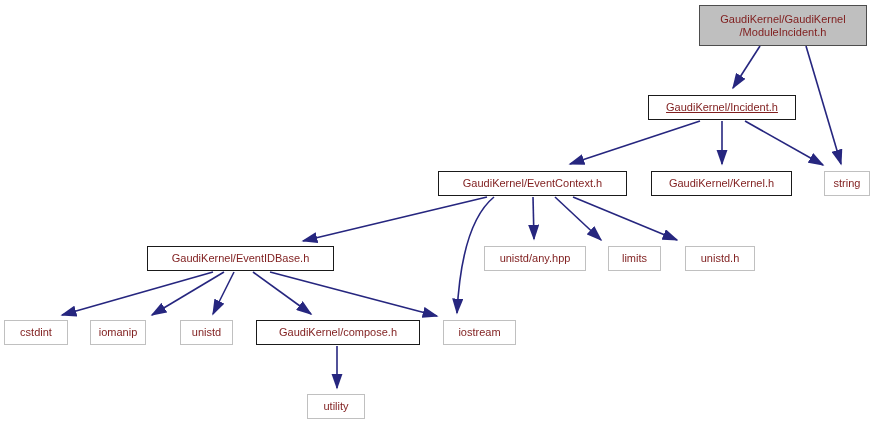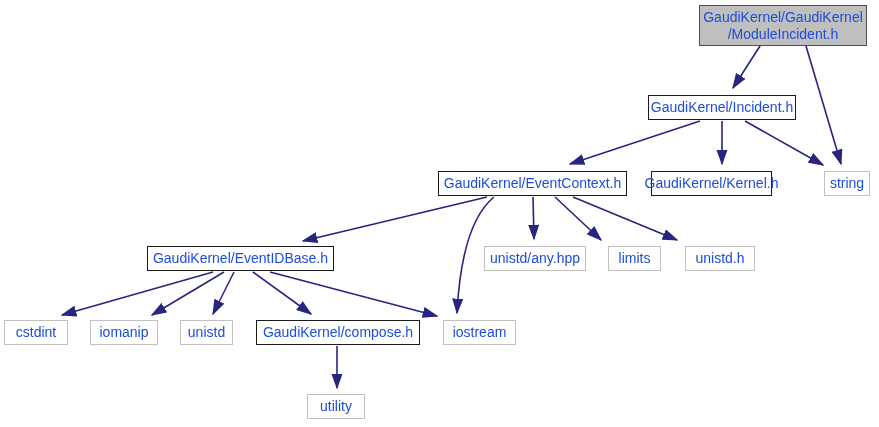--- a/index.html
+++ b/index.html
@@ -23,23 +23,23 @@
     height: 427px;
     pointer-events: none;
   }
   .node {
     position: absolute;
     box-sizing: border-box;
     display: flex;
     align-items: center;
     justify-content: center;
     text-align: center;
-    font-size: 14px;
+    font-size: 11px;
     line-height: 1.18;
-    color: #1d4ed8;
+    color: #7f1d1d;
     background: #ffffff;
     border: 1px solid #c0c0c0;
     white-space: pre-line;
     z-index: 2;
   }
   .node.project {
     border: 1.6px solid #1a1a1a;
   }
   .node.root {
     background: #bfbfbf;
@@ -77,29 +77,29 @@
         <path d="M 234,272 L 213,314" marker-end="url(#arrowhead)"></path>
         <path d="M 253,272 L 311,314" marker-end="url(#arrowhead)"></path>
         <path d="M 270,272 L 437,316" marker-end="url(#arrowhead)"></path>
         <path d="M 337,346 L 337,388" marker-end="url(#arrowhead)"></path>
       </g>
   </svg>
 
   <div id="node-layer">
       <div class="node root project" style="left: 699px; top: 5px; width: 168px; height: 41px;"><span class="node-label">GaudiKernel/GaudiKernel
 /ModuleIncident.h</span></div>
-      <div class="node project" style="left: 648px; top: 95px; width: 148px; height: 25px;"><span class="node-label">GaudiKernel/Incident.h</span></div>
+      <div class="node project" style="left: 648px; top: 95px; width: 148px; height: 25px; text-decoration: underline;"><span class="node-label">GaudiKernel/Incident.h</span></div>
       <div class="node project" style="left: 438px; top: 171px; width: 189px; height: 25px;"><span class="node-label">GaudiKernel/EventContext.h</span></div>
-      <div class="node project" style="left: 651px; top: 171px; width: 121px; height: 25px;"><span class="node-label">GaudiKernel/Kernel.h</span></div>
+      <div class="node project" style="left: 651px; top: 171px; width: 141px; height: 25px;"><span class="node-label">GaudiKernel/Kernel.h</span></div>
       <div class="node system" style="left: 824px; top: 171px; width: 46px; height: 25px;"><span class="node-label">string</span></div>
       <div class="node project" style="left: 147px; top: 246px; width: 187px; height: 25px;"><span class="node-label">GaudiKernel/EventIDBase.h</span></div>
       <div class="node system" style="left: 484px; top: 246px; width: 102px; height: 25px;"><span class="node-label">unistd/any.hpp</span></div>
       <div class="node system" style="left: 608px; top: 246px; width: 53px; height: 25px;"><span class="node-label">limits</span></div>
       <div class="node system" style="left: 685px; top: 246px; width: 70px; height: 25px;"><span class="node-label">unistd.h</span></div>
       <div class="node system" style="left: 4px; top: 320px; width: 64px; height: 25px;"><span class="node-label">cstdint</span></div>
-      <div class="node system" style="left: 90px; top: 320px; width: 68px; height: 25px;"><span class="node-label">iomanip</span></div>
+      <div class="node system" style="left: 90px; top: 320px; width: 56px; height: 25px;"><span class="node-label">iomanip</span></div>
       <div class="node system" style="left: 180px; top: 320px; width: 53px; height: 25px;"><span class="node-label">unistd</span></div>
       <div class="node project" style="left: 256px; top: 320px; width: 164px; height: 25px;"><span class="node-label">GaudiKernel/compose.h</span></div>
       <div class="node system" style="left: 443px; top: 320px; width: 73px; height: 25px; text-align: center;"><span class="node-label">iostream</span></div>
       <div class="node system" style="left: 307px; top: 394px; width: 58px; height: 25px;"><span class="node-label">utility</span></div>
     </div>
 
 </div>
 
 </body></html>

